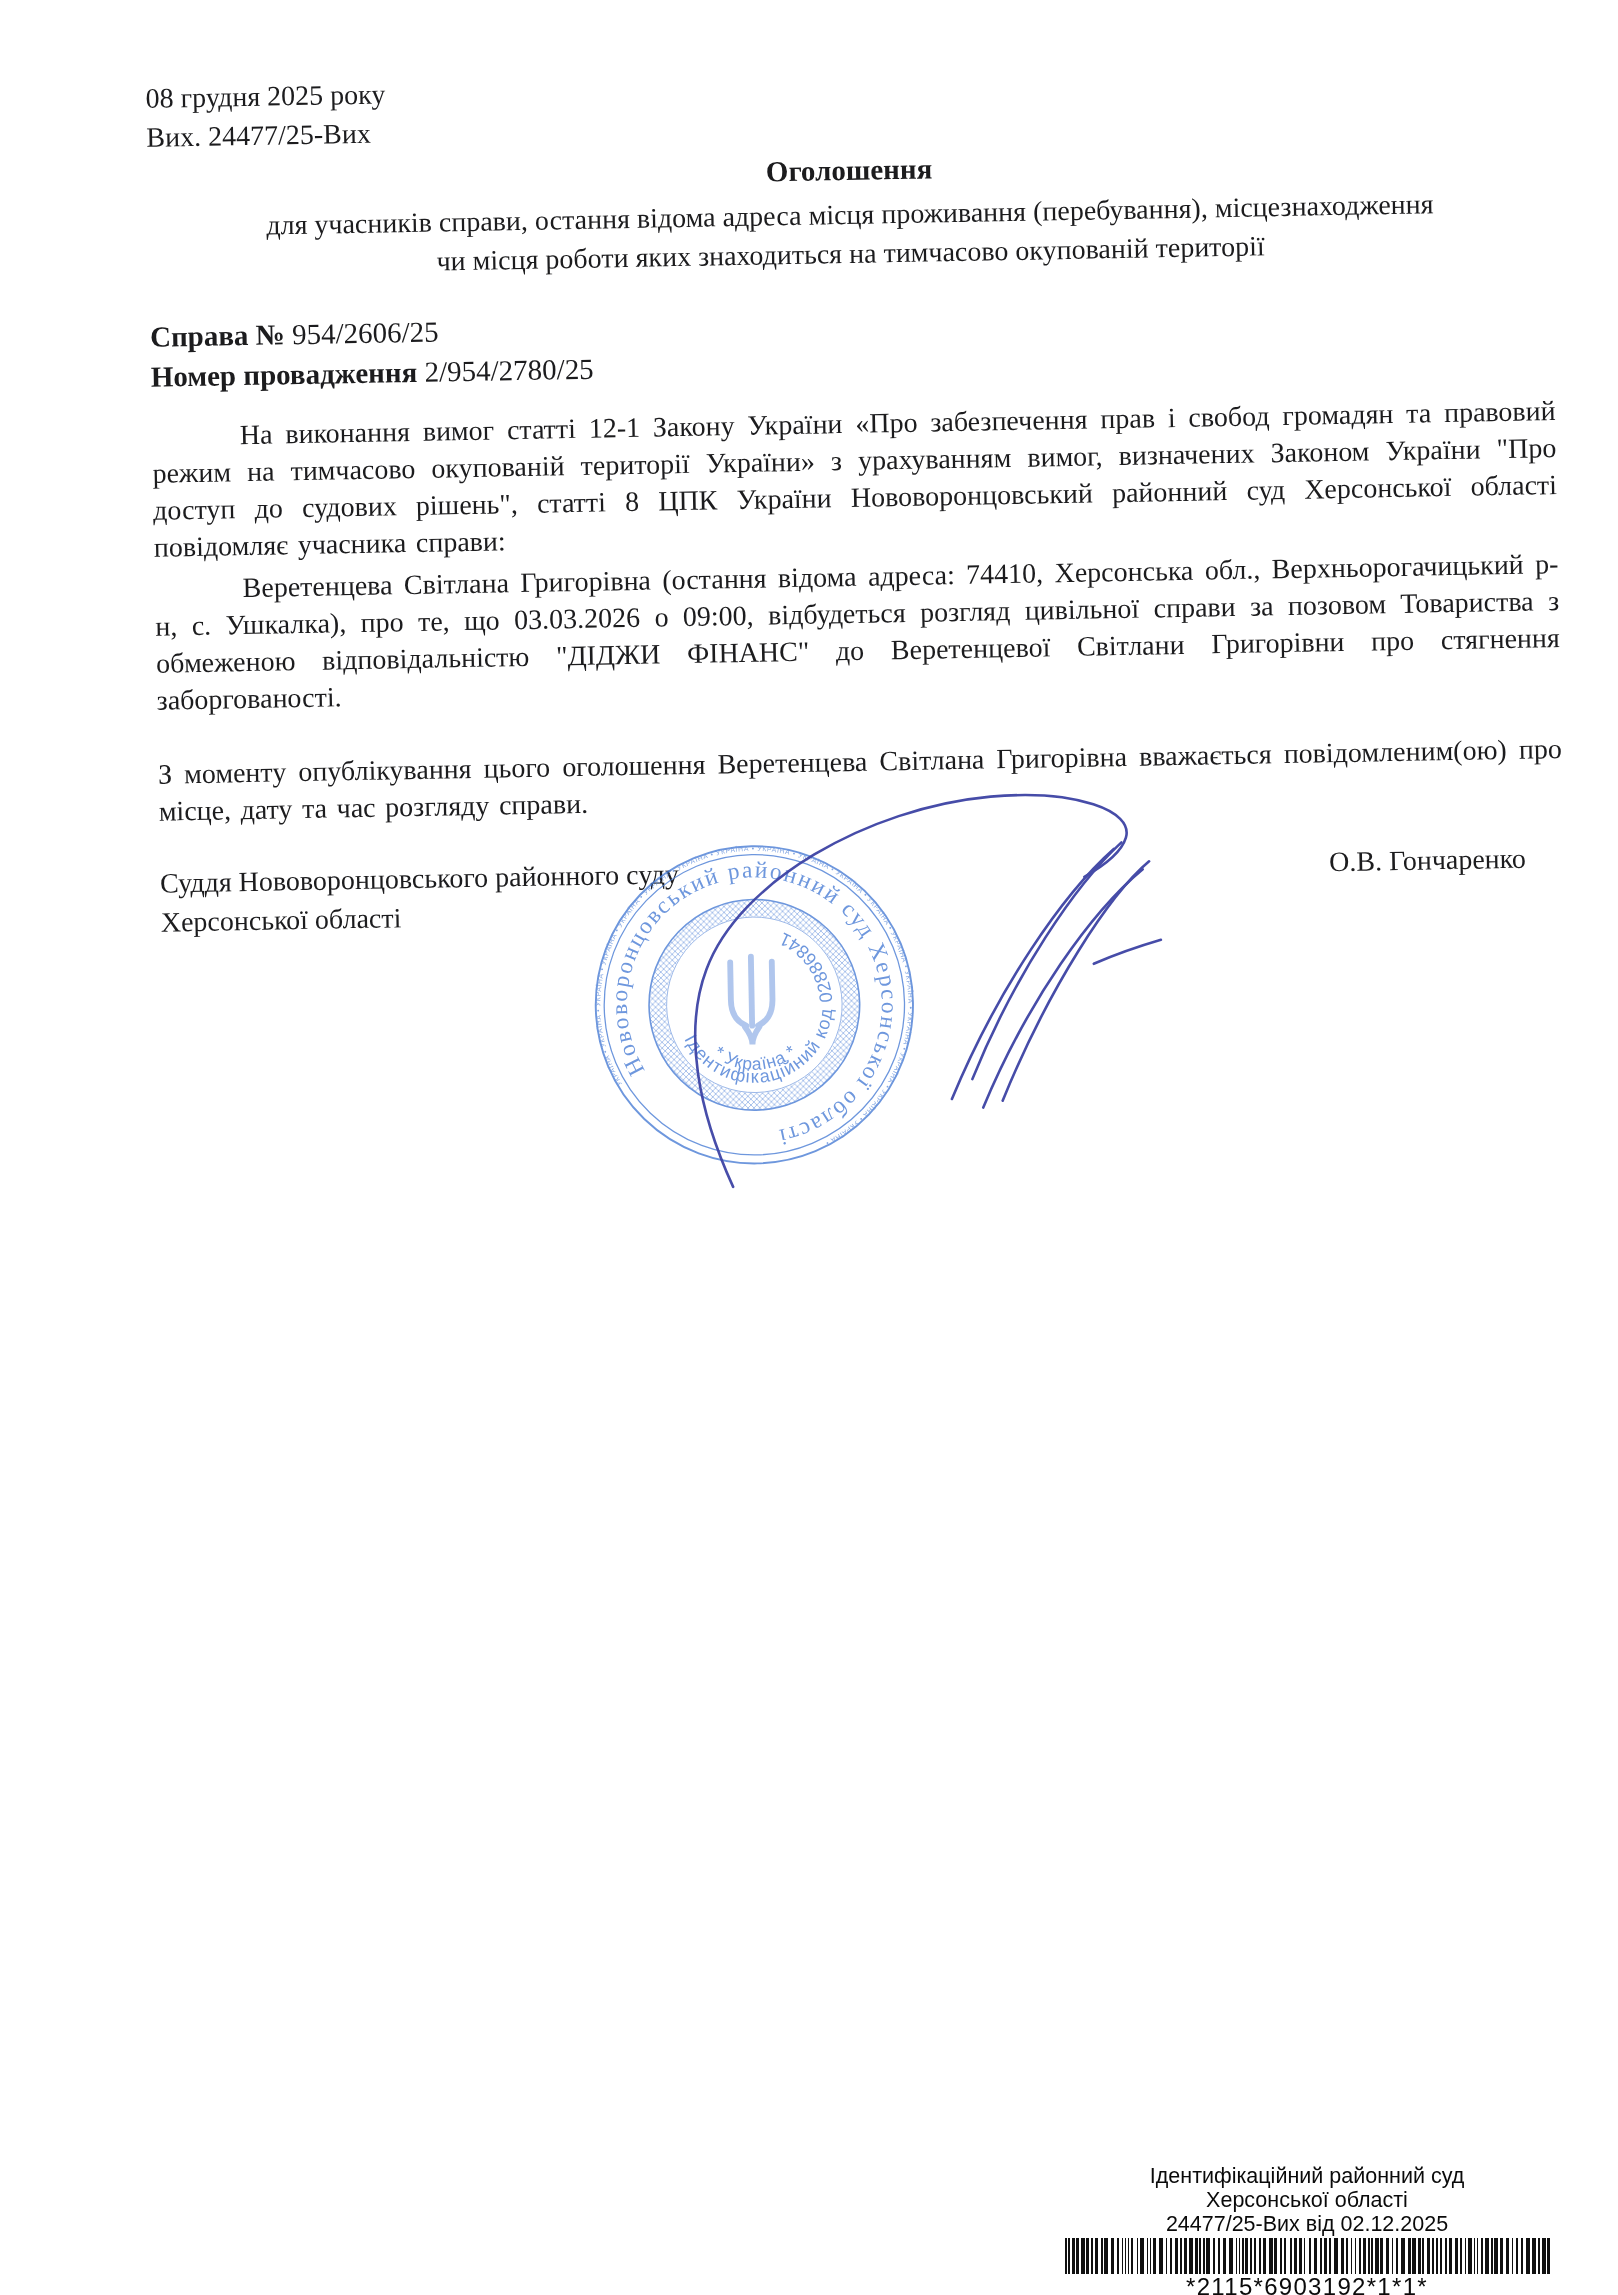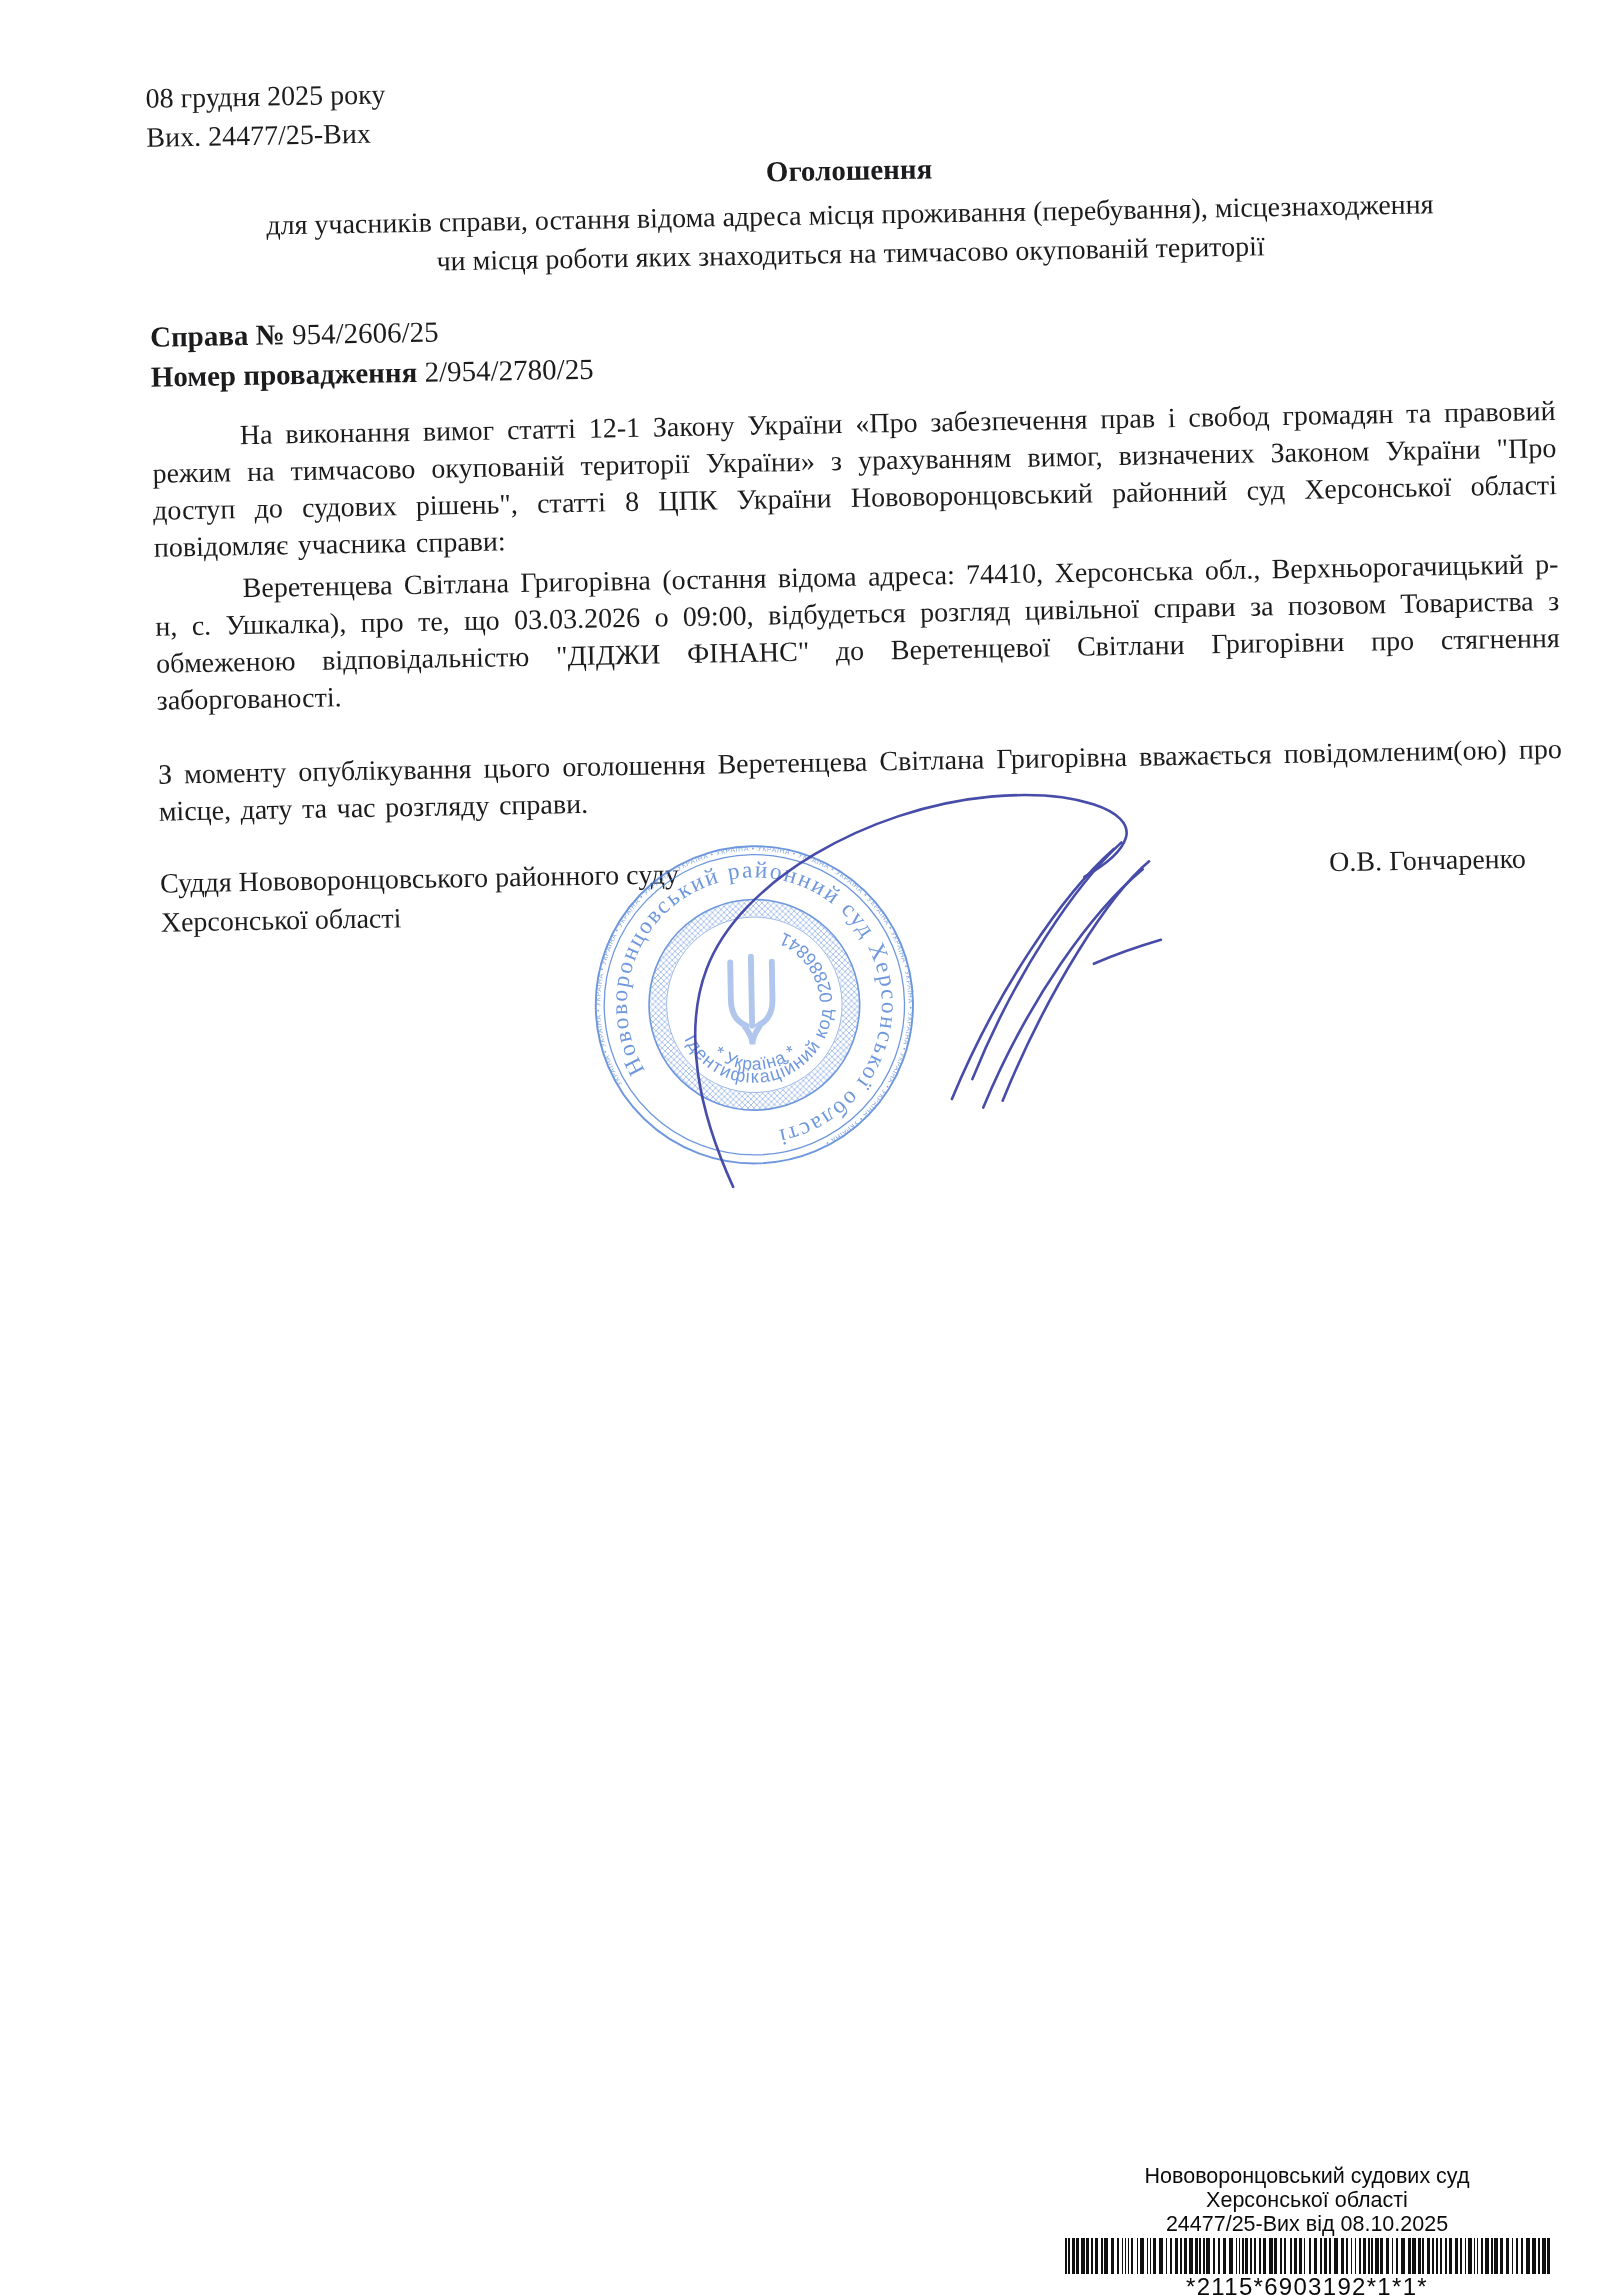--- a/index.html
+++ b/index.html
@@ -148,23 +148,23 @@
         <path d="M1720 1322 C1648 1386 1552 1522 1484 1682"></path>
         <path d="M1500 1726 C1572 1562 1672 1428 1752 1364"></path>
         <path d="M1762 1352 C1700 1402 1604 1544 1530 1716"></path>
         <path d="M1674 1508 C1708 1494 1745 1482 1778 1473"></path>
       </g>
     </svg>
 
   </div>
 
   <div class="footer">
-    <div>Нововоронцовський судових суд</div>
+    <div>Ідентифікаційний районний суд</div>
     <div>Херсонської області</div>
-    <div>24477/25-Вих від 08.10.2025</div>
+    <div>24477/25-Вих від 02.12.2025</div>
     <div class="barcode">
         <span style="width:2.6px;margin-right:1.3px"></span>
         <span style="width:1.3px;margin-right:2px"></span>
         <span style="width:3.3px;margin-right:1.3px"></span>
         <span style="width:2.6px;margin-right:2.6px"></span>
         <span style="width:3.3px;margin-right:1.3px"></span>
         <span style="width:2.6px;margin-right:2.6px"></span>
         <span style="width:1.3px;margin-right:2px"></span>
         <span style="width:3.3px;margin-right:3.3px"></span>
         <span style="width:2px;margin-right:1.3px"></span>

